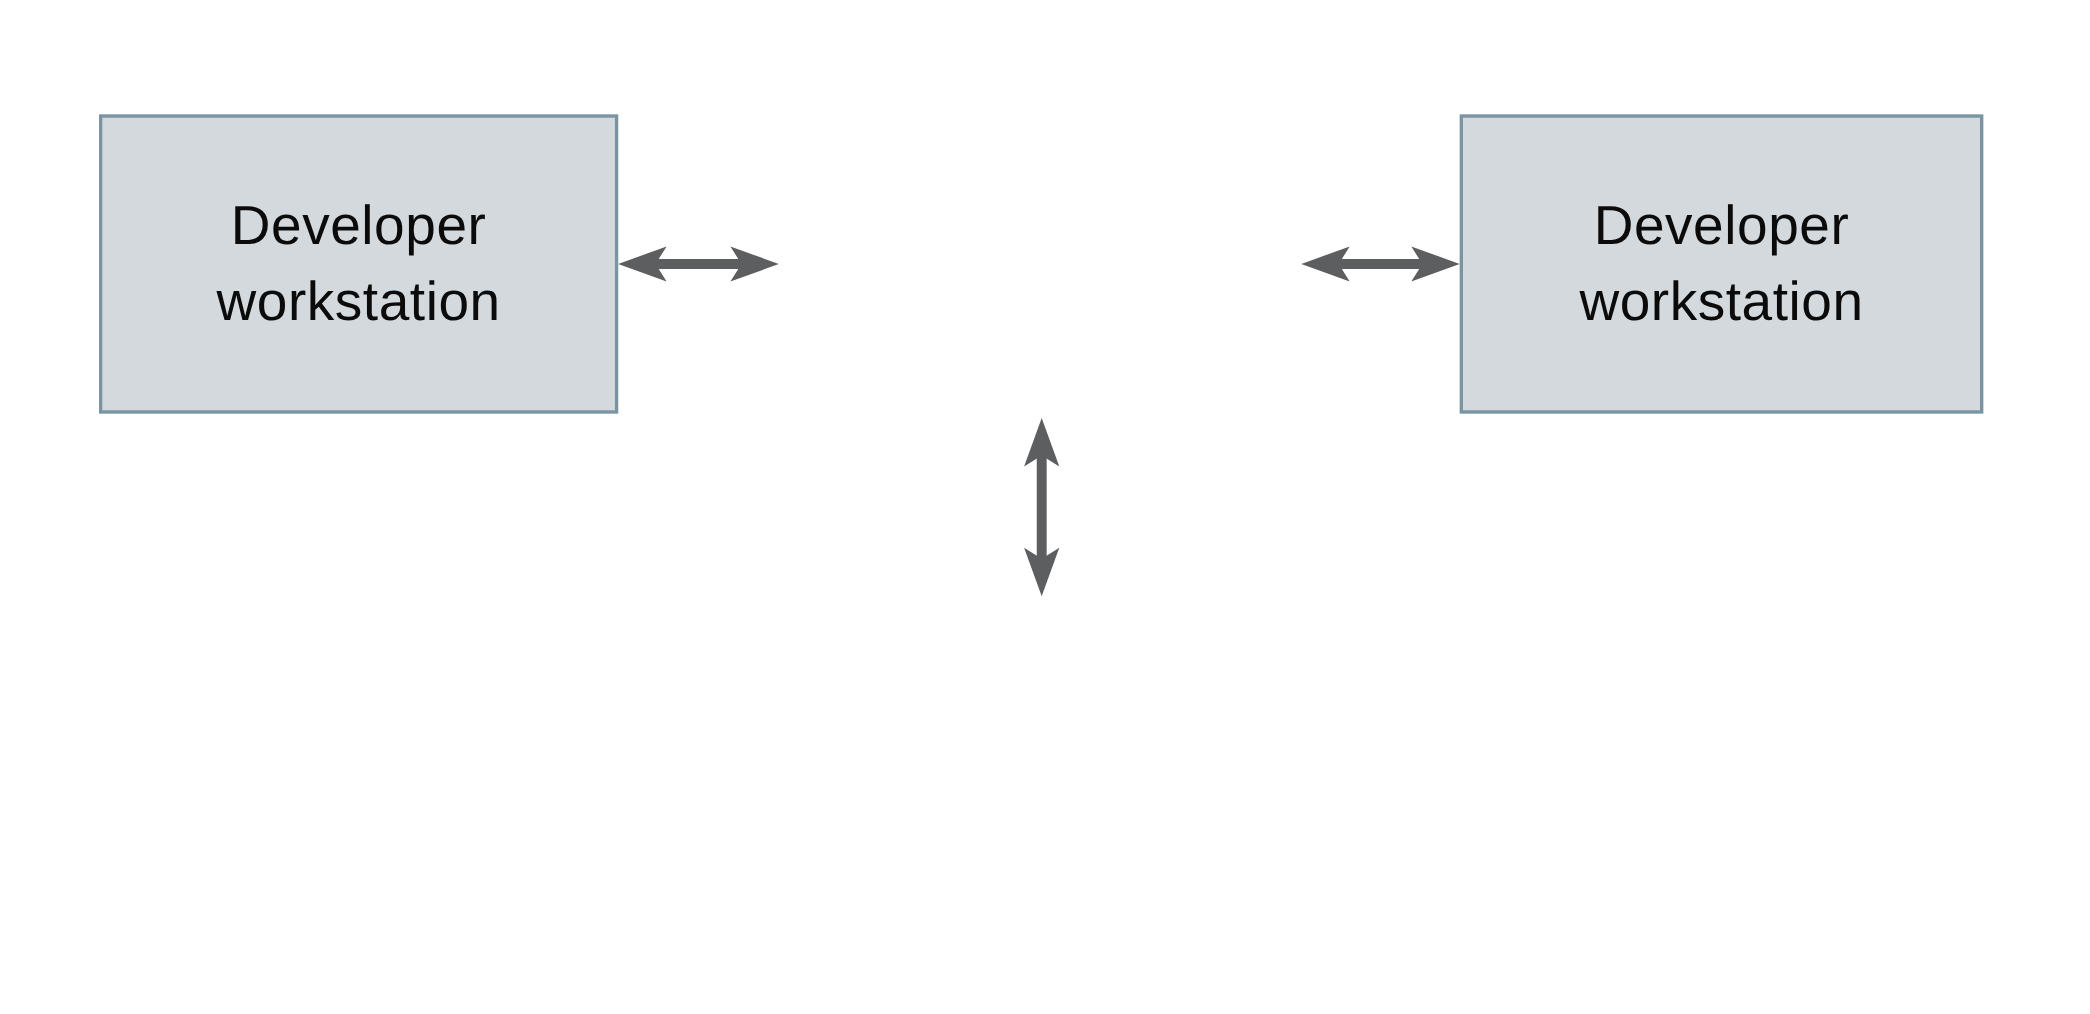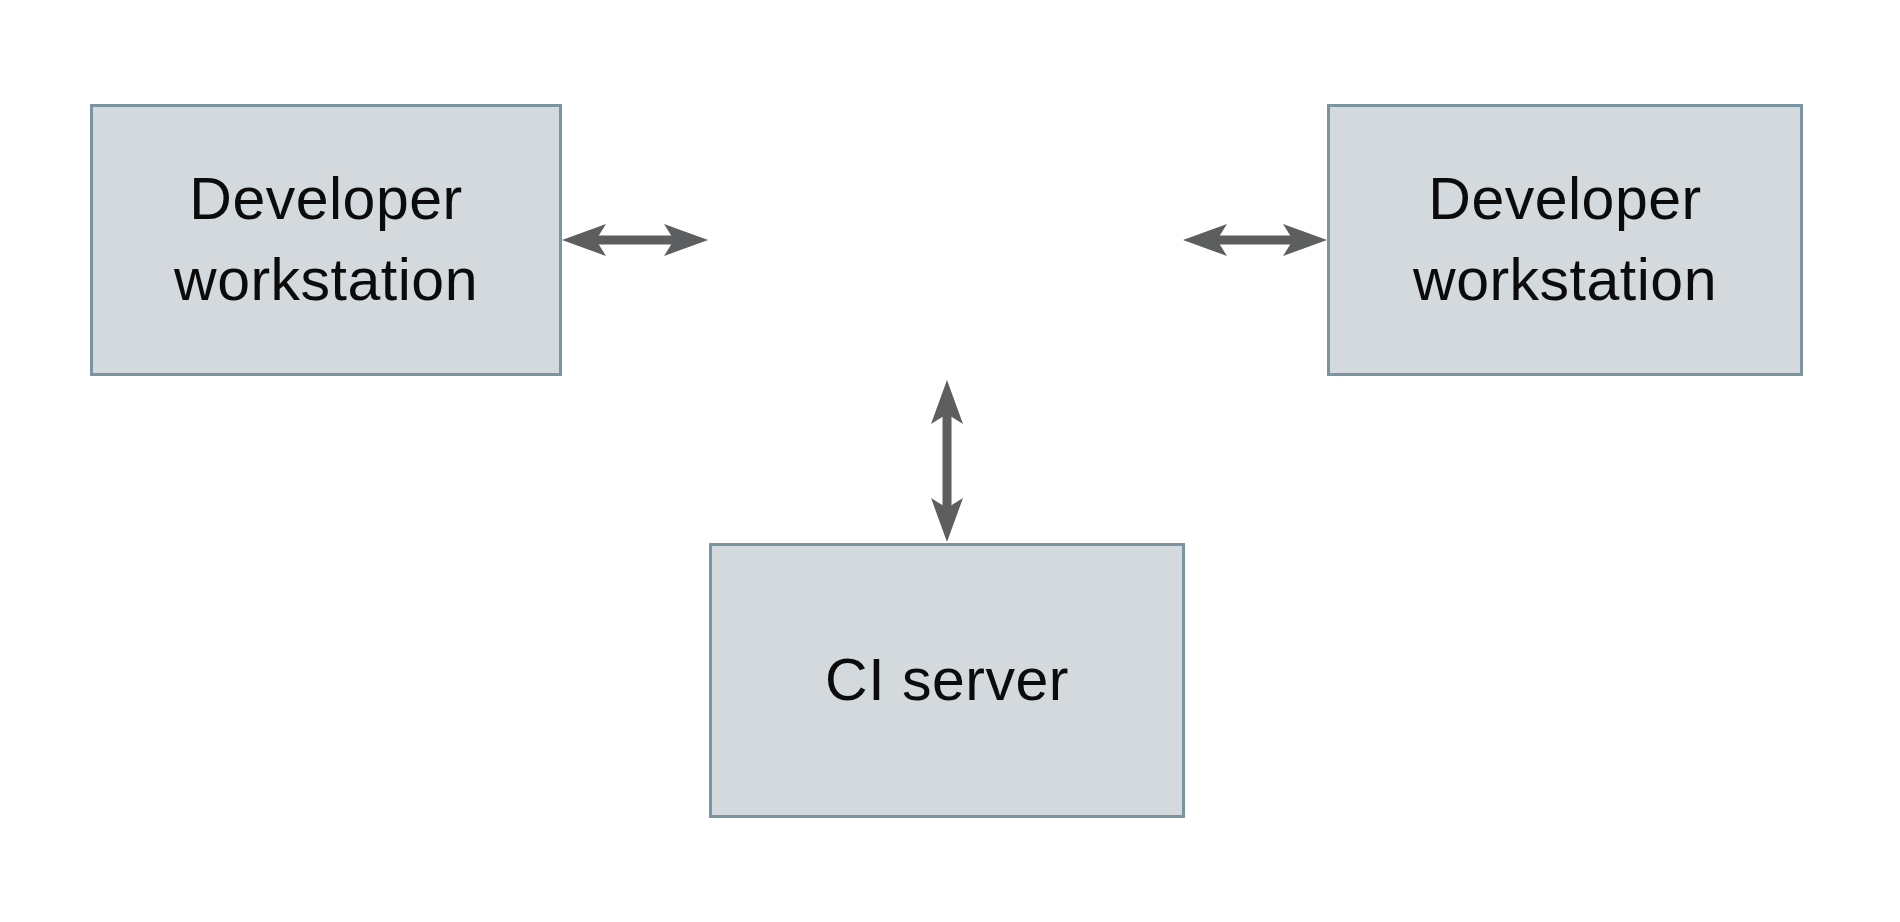--- a/index.html
+++ b/index.html
@@ -22,21 +22,21 @@
   .node {
     position: absolute;
     background: var(--box-fill);
     border: 3px solid var(--box-border);
     display: flex;
     align-items: center;
     justify-content: center;
     text-align: center;
   }
   .node .label {
-    font-size: 59px;
+    font-size: 50px;
     line-height: 1.38;
     color: var(--text);
     white-space: pre-line;
     letter-spacing: 0.5px;
   }
   .node-dev-left   { left: 90px;   top: 104px; width: 472px; height: 272px; }
   .node-cache      { left: 709px;  top: 104px; width: 476px; height: 272px; }
   .node-dev-right  { left: 1327px; top: 104px; width: 476px; height: 272px; }
   .node-ci         { left: 709px;  top: 543px; width: 476px; height: 275px; }
   .edge { position: absolute; }
@@ -56,23 +56,20 @@
     <div class="label">Developer
 workstation</div>
   </div>
 
 
   <div class="node node-dev-right">
     <div class="label">Developer
 workstation</div>
   </div>
 
-  <div class="node node-ci">
-    <div class="label">CI server</div>
-  </div>
 
   <div class="edge edge-left">
     <svg width="150" height="56" viewBox="0 0 150 56">
       <line class="stroke" x1="30" y1="28" x2="120" y2="28"></line>
       <polygon class="head" points="2,28 46,12 36,28 46,44"></polygon>
       <polygon class="head" points="148,28 104,12 114,28 104,44"></polygon>
     </svg>
   </div>
 
   <div class="edge edge-right">

